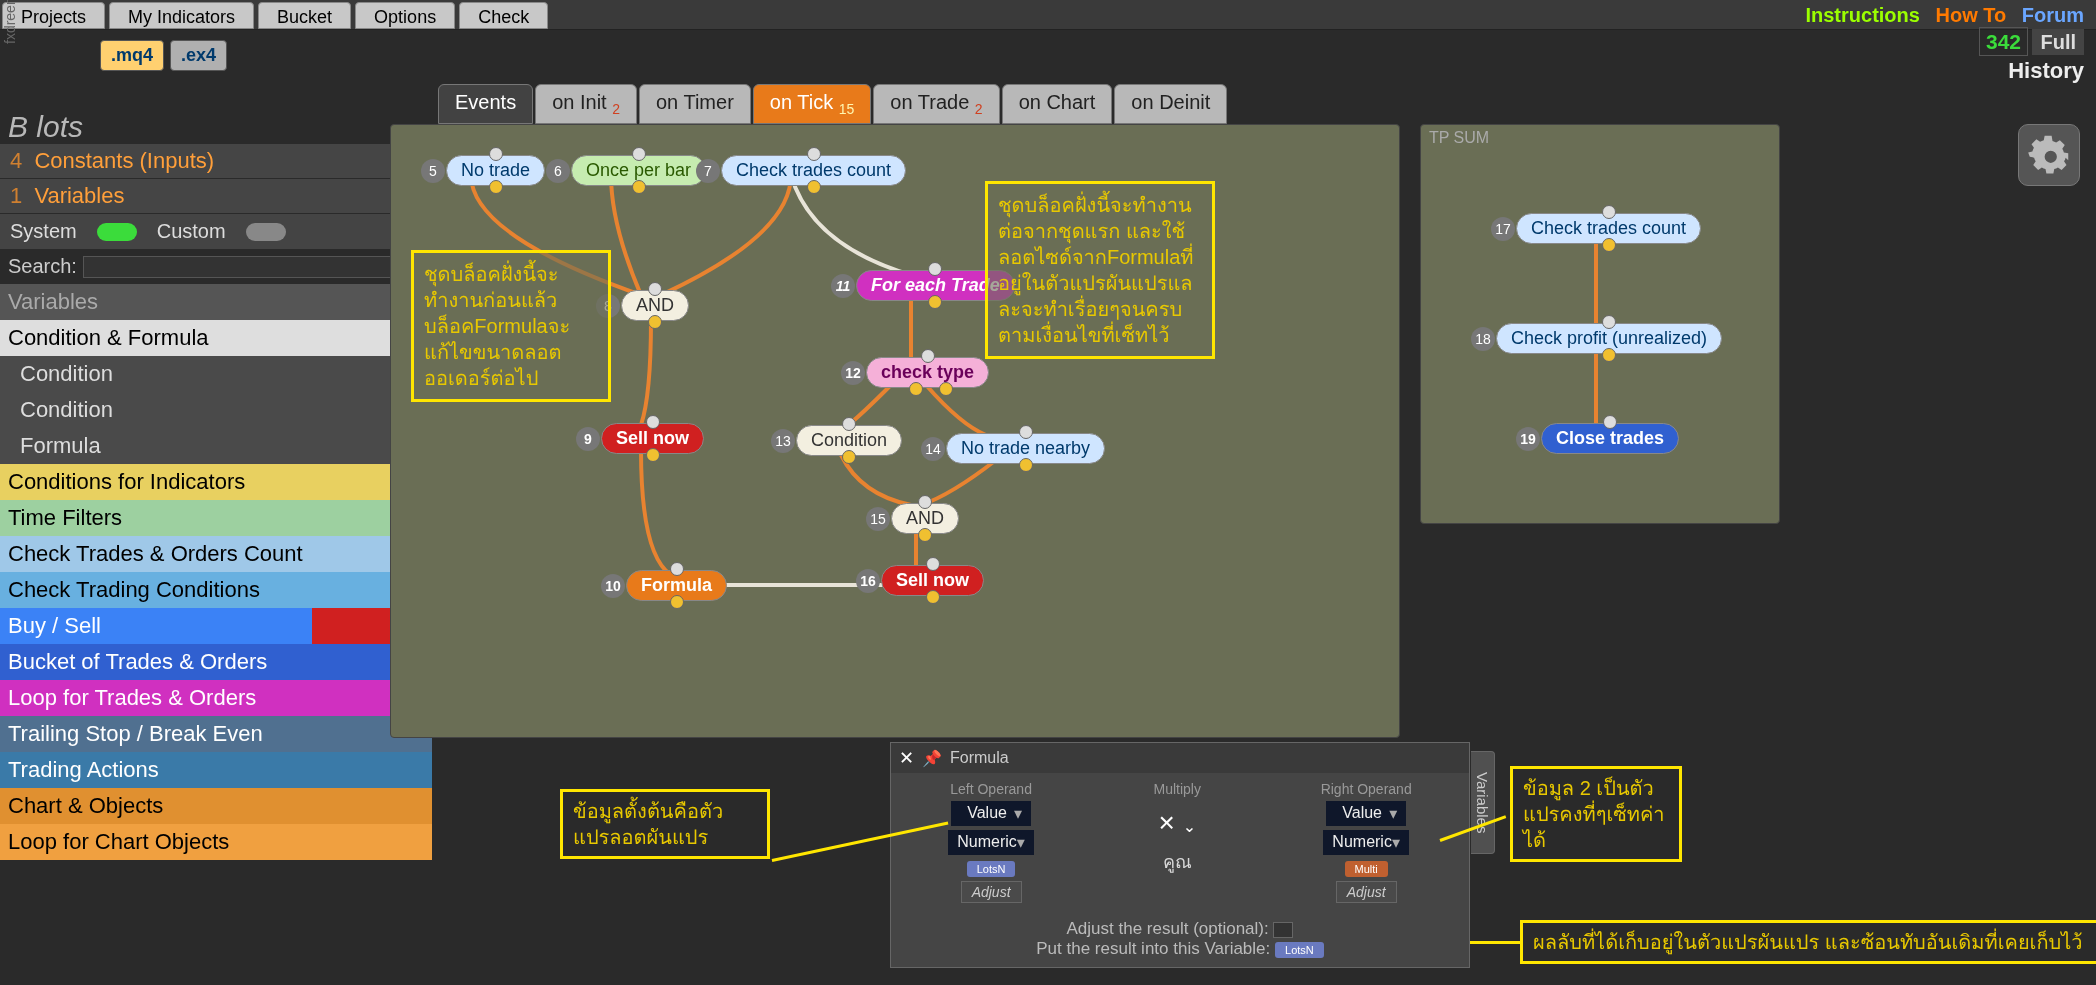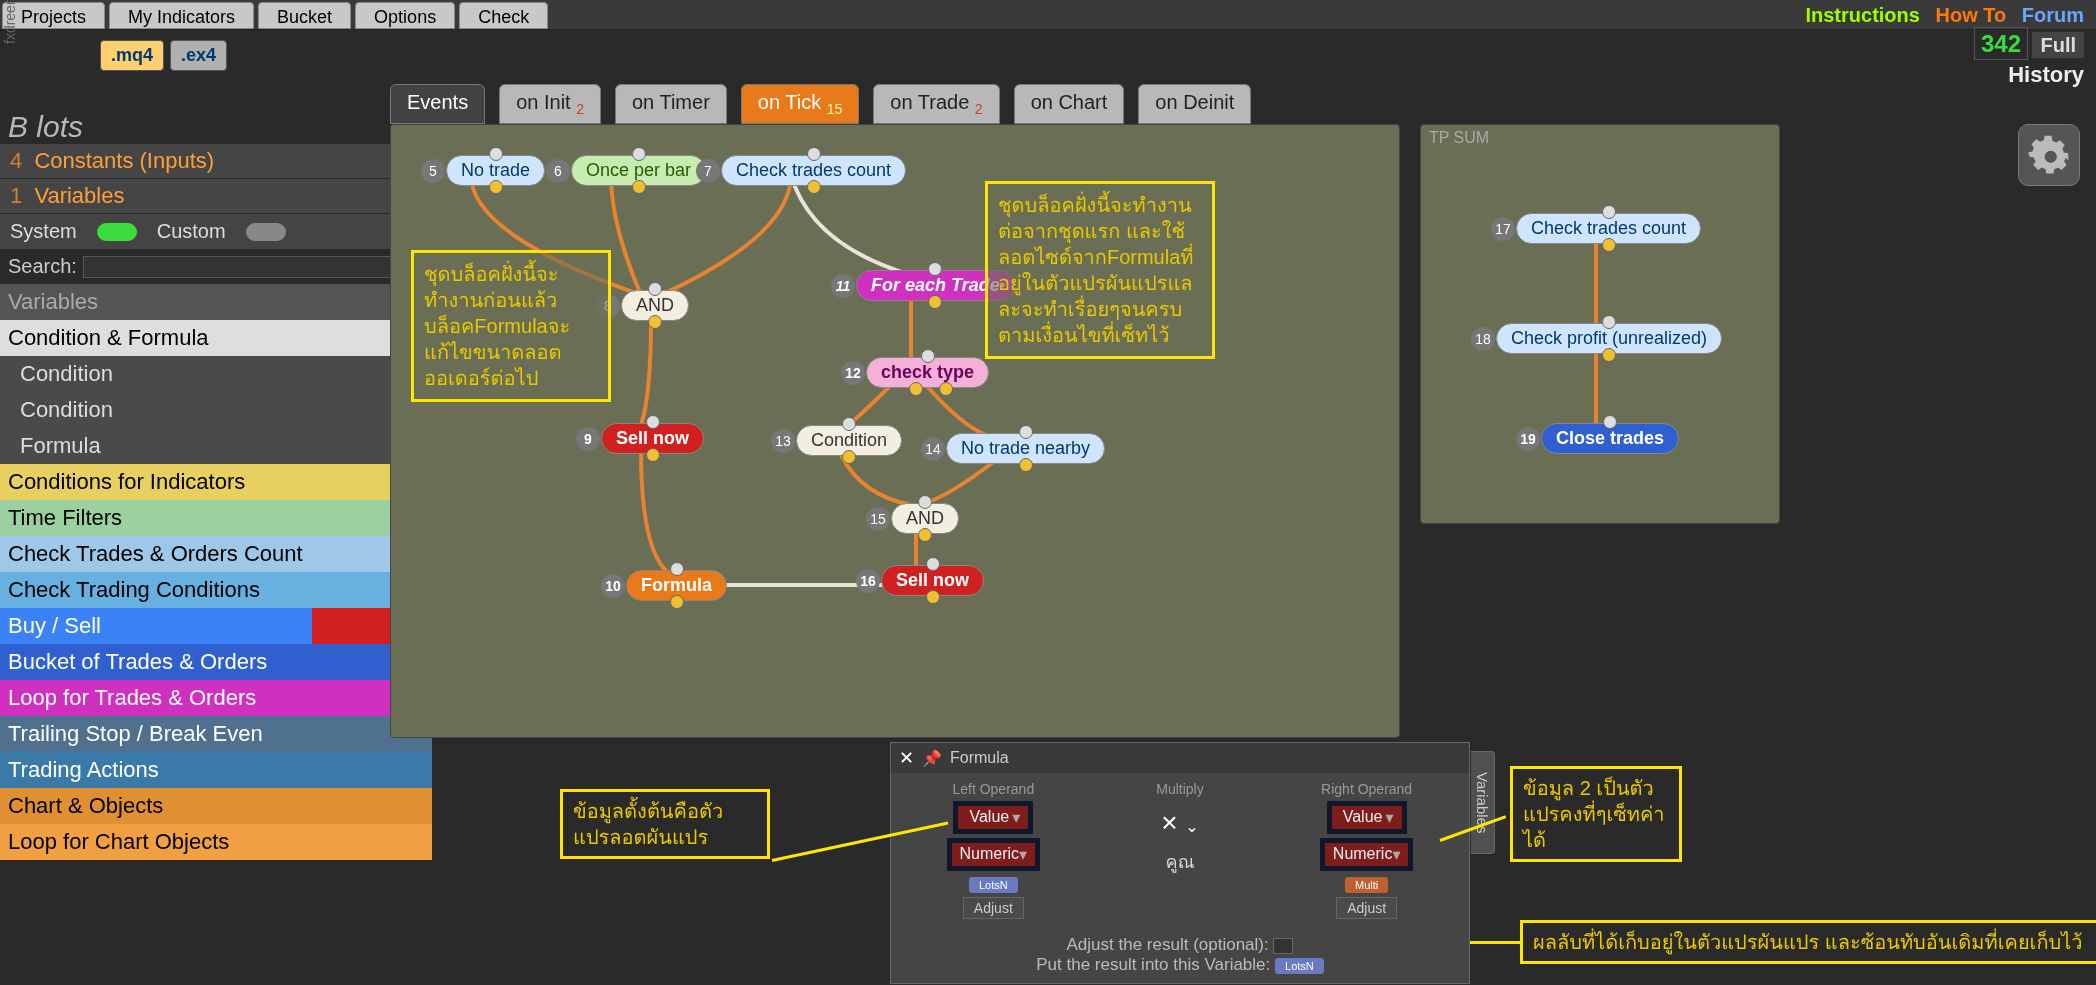--- a/index.html
+++ b/index.html
@@ -12,21 +12,21 @@
   .top-right span { margin-left: 10px; }
   .lnk-inst { color: #9bff00; }
   .lnk-howto { color: #ff7a00; }
   .lnk-forum { color: #6aa6ff; }
   
   
   .row2 { display: flex; height: 50px; align-items: center; padding-left: 100px; position: relative; }
   .btn-ext { background: #ffd070; color: #003a6c; font-weight: bold; padding: 4px 10px; border: 1px solid #555; border-radius: 4px; margin-right: 6px; font-size: 18px; cursor: pointer; }
   .btn-ext2 { background: #b0b0b0; color: #003a6c; font-weight: bold; padding: 4px 10px; border: 1px solid #555; border-radius: 4px; font-size: 18px; cursor: pointer; }
   .row2-right { position: absolute; right: 12px; top: 0; text-align: right; }
-  .r2-count { color: #3bdc3b; font-weight: bold; font-size: 24px; border: 1px solid #555; padding: 2px 6px; }
+  .r2-count { color: #3bdc3b; font-weight: bold; font-size: 21px; border: 1px solid #555; padding: 2px 6px; }
   .r2-full { color: #ddd; font-weight: bold; font-size: 20px; background: #444; padding: 2px 8px; }
   .r2-hist { color: #eee; font-weight: bold; font-size: 22px; display: block; margin-top: 4px; }
   
   
   .sidebar { position: absolute; top: 110px; left: 0; width: 432px; }
   .blots { font-style: italic; color: #b8b8b8; font-size: 30px; padding-left: 8px; }
   .sb-row { font-size: 22px; padding: 4px 10px; border-bottom: 1px solid #2a2a2a; cursor: pointer; }
   .sb-num { color: #d08030; margin-right: 6px; }
   .sb-constants { background: #454545; color: #ff9f3a; }
   .sb-variables { background: #454545; color: #ff9f3a; }
@@ -47,21 +47,21 @@
   .cat-buysell::after { content: ''; position: absolute; right: 0; top: 0; width: 120px; height: 100%; background: #d02020; }
   .cat-bucket { background: #3060d0; color: #fff; }
   .cat-loop { background: #d030c0; color: #fff; }
   .cat-trail { background: #507090; color: #fff; }
   .cat-actions { background: #3a7aa8; color: #fff; }
   .cat-chartobj { background: #e09030; color: #000; }
   .cat-loopchart { background: #f0a040; color: #000; }
   
   
   .canvas-area { position: absolute; top: 84px; left: 390px; right: 10px; bottom: 0; }
-  .event-tabs { display: flex; gap: 14px; margin-bottom: 0; }
+  .event-tabs { display: flex; gap: 2px; margin-bottom: 0; margin-left: 48px; }
   .etab { background: #b8b8b8; color: #222; padding: 6px 16px; border-radius: 6px 6px 0 0; font-size: 20px; border: 1px solid #777; cursor: pointer; }
   .etab.active-dark { background: #424242; color: #fff; }
   .etab.active-orange { background: #e87a1a; color: #fff; }
   .etab .sub { color: #d04020; font-size: 14px; vertical-align: sub; }
   .etab.active-orange .sub { color: #fff7b0; }
   
   .panel { background: #6a6e55; border: 1px solid #444; border-radius: 4px; position: absolute; }
   .panel-main { top: 40px; left: 0; width: 1010px; height: 614px; }
   .panel-tpsum { top: 40px; left: 1030px; width: 360px; height: 400px; }
   .panel-hdr { color: #aaa; font-size: 16px; padding: 4px 8px; }
@@ -85,25 +85,25 @@
   
   .note { position: absolute; border: 3px solid #ffe600; background: rgba(106,110,85,0.6); color: #e8c800; font-size: 20px; padding: 8px 10px; line-height: 1.3; }
   
   
   .formula-panel { position: absolute; top: 658px; left: 500px; width: 580px; background: #454545; border: 1px solid #666; color: #ccc; font-size: 16px; }
   .fp-title { background: #3a3a3a; padding: 4px 8px; display: flex; align-items: center; gap: 8px; }
   .fp-close { color: #fff; cursor: pointer; font-size: 18px; }
   .fp-body { display: flex; justify-content: space-around; padding: 8px 0; position: relative; }
   .fp-col { text-align: center; }
   .fp-col-hdr { color: #999; font-size: 14px; margin-bottom: 4px; }
-  .fp-sel { background: #7f1d1d; border: 5px solid #0f172a; color: #eee; padding: 2px 8px; margin-bottom: 4px; display: inline-block; min-width: 80px; }
+  .fp-sel { background: #0f172a; border: 1px solid #0f172a; color: #eee; padding: 2px 8px; margin-bottom: 4px; display: inline-block; min-width: 80px; }
   .fp-sel .arr { float: right; color: #aaa; }
   .fp-var { background: #6a7ac0; color: #fff; padding: 2px 10px; border-radius: 3px; display: inline-block; font-size: 11px; }
   .fp-var-orange { background: #c06030; }
-  .fp-adjust { background: #4a4a4a; color: #ccc; padding: 2px 10px; border: 1px solid #666; display: inline-block; margin-top: 4px; font-size: 14px; }
+  .fp-adjust { background: #4a4a4a; color: #ccc; padding: 2px 10px; border: 1px solid #666; display: inline-block; margin-top: 4px; font-size: 14px; font-style: italic; }
   .fp-mult { font-size: 28px; color: #fff; padding: 6px 10px; }
   .fp-thai { text-align: center; padding: 2px; font-size: 18px; color: #d8d8d8; }
   .fp-bottom { padding: 8px 10px; text-align: right; font-size: 17px; color: #bbb; }
   .fp-side-tab { position: absolute; right: -26px; top: 8px; background: #505050; color: #ccc; padding: 20px 3px; writing-mode: vertical-rl; font-size: 15px; border-radius: 0 4px 4px 0; border:1px solid #666; border-left:none;}
   
   .annot-small { position: absolute; border: 3px solid #ffe600; color: #e8c800; font-size: 20px; padding: 6px 10px; line-height: 1.3; }
   .conn-line { position: absolute; height: 3px; background: #ffe600; transform-origin: left center; }
   
   
   .wrench { position: absolute; top: 40px; right: 6px; width: 62px; height: 62px; background: #555; border-radius: 10px; border: 1px solid #777; display: flex; align-items: center; justify-content: center; cursor: pointer; }

